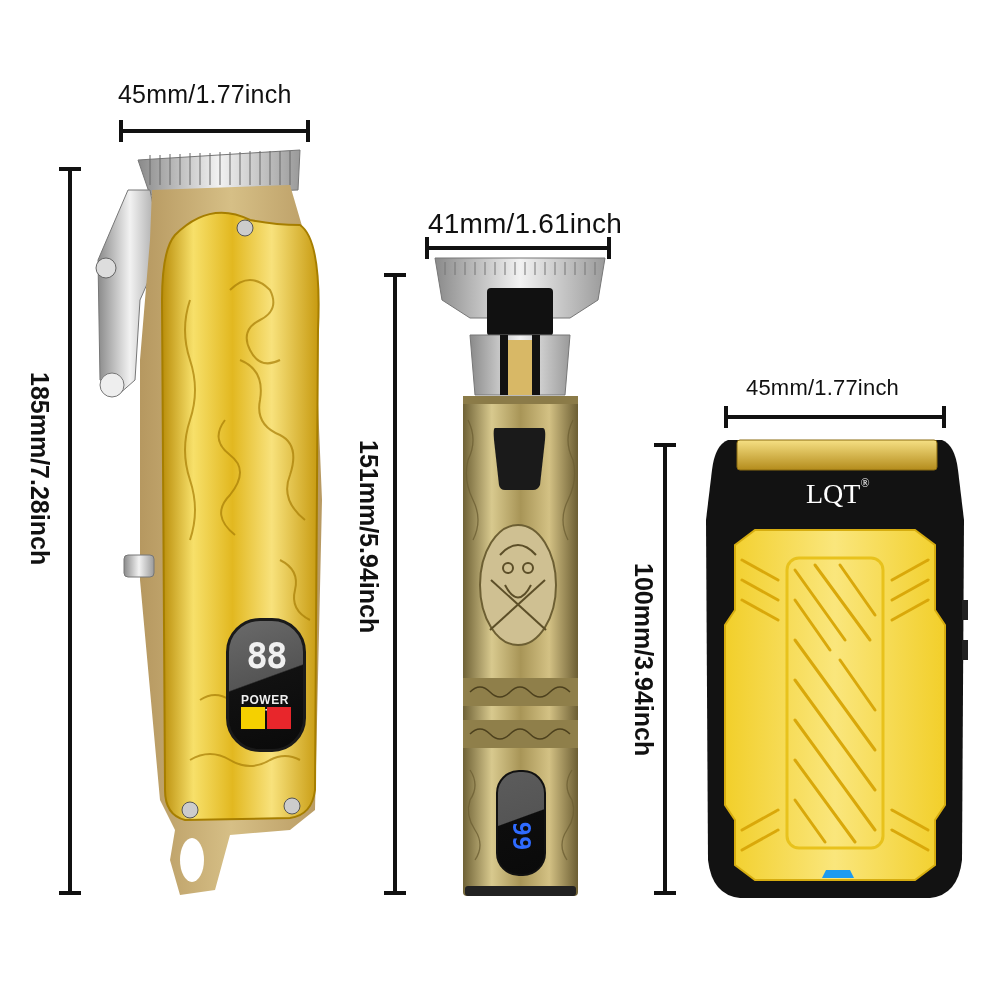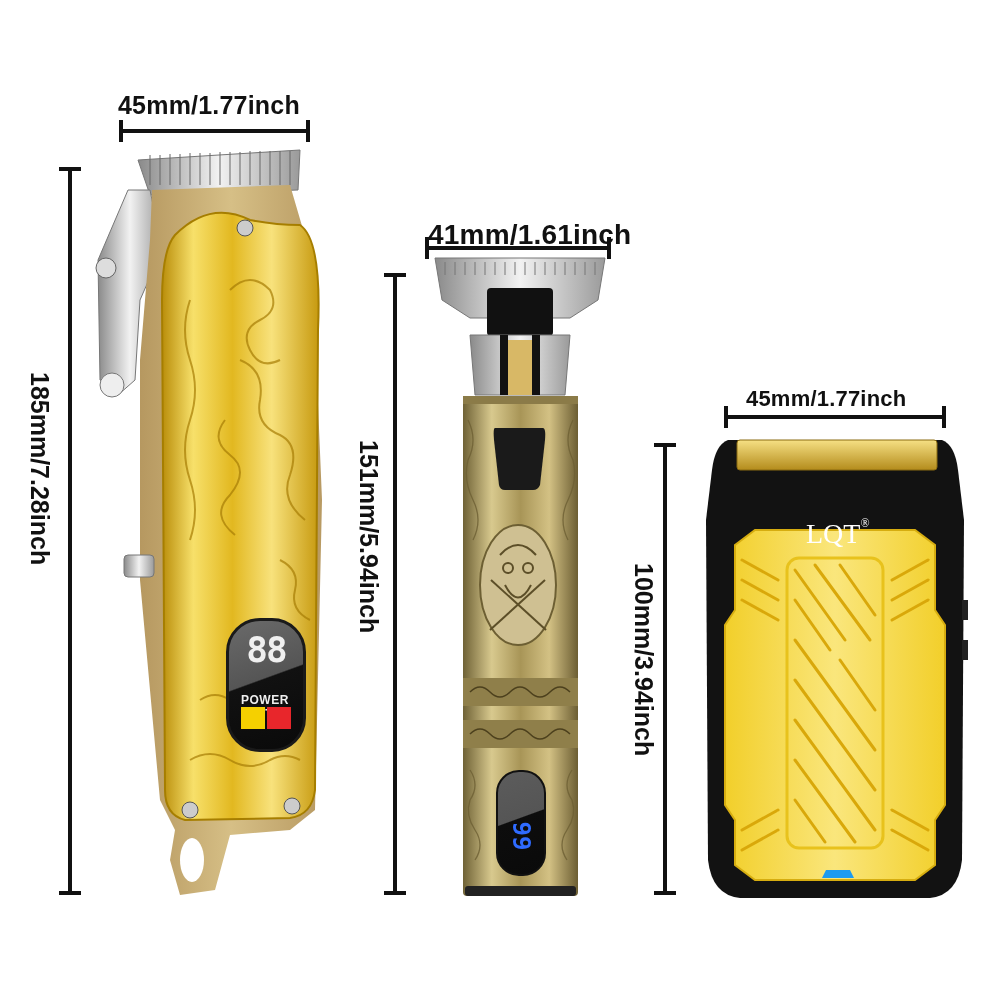--- a/index.html
+++ b/index.html
@@ -1,18 +1,18 @@
 <!DOCTYPE html>
 <html><head>
 <meta charset="utf-8">
 <style>
   html, body { margin:0; padding:0; background:#ffffff; }
   body { width:1000px; height:1000px; position:relative; overflow:hidden; font-family:"Liberation Sans", sans-serif; }
   .abs { position:absolute; }
-  .dim-label { position:absolute; font-weight:bold; color:#111; font-size:25px; white-space:nowrap; letter-spacing:0.2px;margin-top:11px; }
+  .dim-label { position:absolute; font-weight:normal; color:#111; font-size:25px; white-space:nowrap; letter-spacing:0.2px; }
   .vlabel { position:absolute; font-weight:bold; color:#111; font-size:25px; white-space:nowrap; transform-origin:0 0; transform:rotate(90deg); }
   .hline { position:absolute; height:4px; background:#111; }
   .hline::before, .hline::after { content:""; position:absolute; top:-9px; width:4px; height:22px; background:#111; }
   .hline::before { left:0; } .hline::after { right:0; }
   .vline { position:absolute; width:4px; background:#111; }
   .vline::before, .vline::after { content:""; position:absolute; left:-9px; width:22px; height:4px; background:#111; }
   .vline::before { top:0; } .vline::after { bottom:0; }
   svg { position:absolute; overflow:visible; }
   .brand { position:absolute; font-family:"Liberation Serif", serif; color:#fff; font-size:28px; }
   .brand sup { font-size:12px; vertical-align:top; position:relative; top:-2px; }
@@ -88,21 +88,21 @@
     <path d="M200 700 q15 -10 30 0 q15 10 30 0"></path>
     <path d="M190 760 q20 -12 40 0 q20 12 40 0 q15 -8 30 0"></path>
   </g>
 
   <circle cx="245" cy="228" r="8" fill="#ccc" stroke="#555"></circle>
   <circle cx="190" cy="810" r="8" fill="#ccc" stroke="#555"></circle>
   <circle cx="292" cy="806" r="8" fill="#ccc" stroke="#555"></circle>
 </svg>
 
 <div class="abs" style="left:226px; top:618px; width:74px; height:128px; background:linear-gradient(160deg,#6a6a6a 0%,#555 45%,#111 46%,#0a0a0a 100%); border-radius:34px; border:3px solid #1a1a1a;">
-  <div class="abs" style="left:8px; top:8px; width:58px; font-family:'DejaVu Sans Mono', monospace; font-size:36px; font-weight:bold; color:#f0f0f0; text-align:center; letter-spacing:-2px;">88</div>
+  <div class="abs" style="left:8px; top:14px; width:58px; font-family:'DejaVu Sans Mono', monospace; font-size:36px; font-weight:bold; color:#f0f0f0; text-align:center; letter-spacing:-2px;">88</div>
   <div class="lcd-text" style="left:12px; top:72px;">POWER LEFT</div>
   <div class="abs" style="left:12px; top:86px; width:24px; height:22px; background:#f5d000;"></div>
   <div class="abs" style="left:38px; top:86px; width:24px; height:22px; background:#e8262b;"></div>
 </div>
 
 <div class="dim-label" style="left:428px; top:208px; font-size:28px;">41mm/1.61inch</div>
 <div class="hline" style="left:425px; top:246px; width:186px;"></div>
 
 <div class="vline" style="left:393px; top:273px; height:622px;"></div>
 <div class="vlabel" style="left:383px; top:440px;">151mm/5.94inch</div>
@@ -231,15 +231,15 @@
     <line x1="928" y1="830" x2="892" y2="810"></line>
       <line x1="928" y1="850" x2="892" y2="830"></line>
   </g>
 
   <rect x="962" y="600" width="6" height="20" fill="#222"></rect>
   <rect x="962" y="640" width="6" height="20" fill="#222"></rect>
 
   <path d="M822 878 L826 870 L850 870 L854 878 Z" fill="#1d9bf0"></path>
 </svg>
 
-<div class="brand" style="left:806px; top:478px;margin-top:40px;">
+<div class="brand" style="left:806px; top:478px;">
   <span>LQT</span><sup>®</sup>
 </div>
 
 </body></html>

